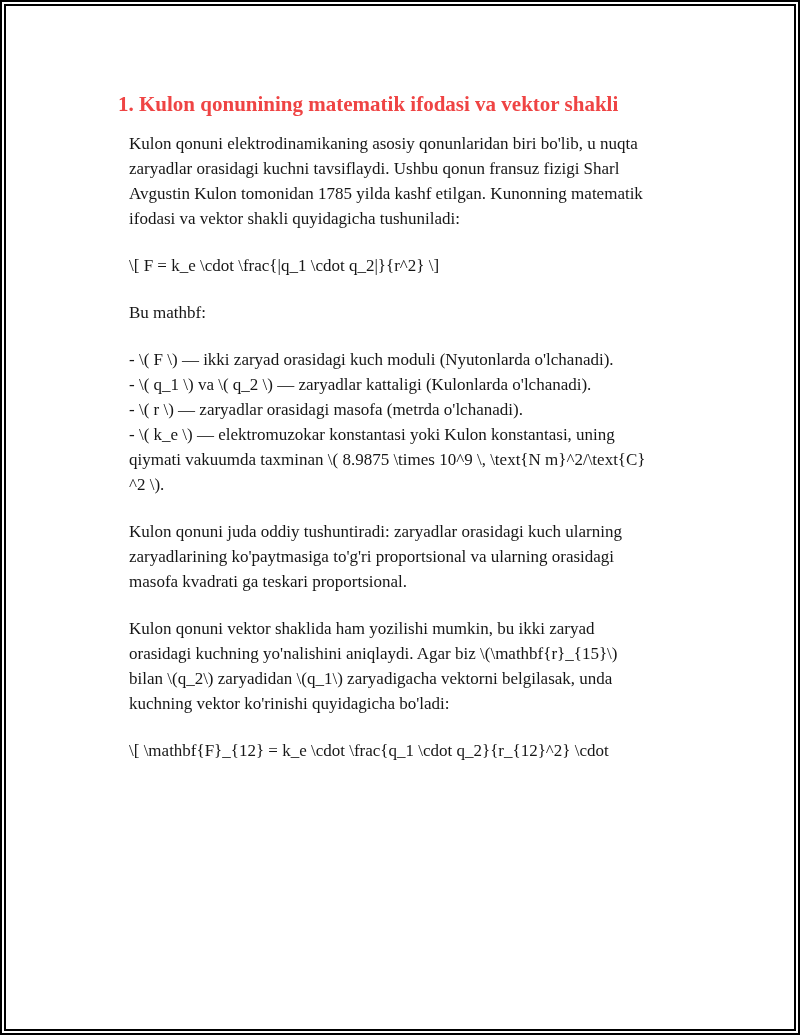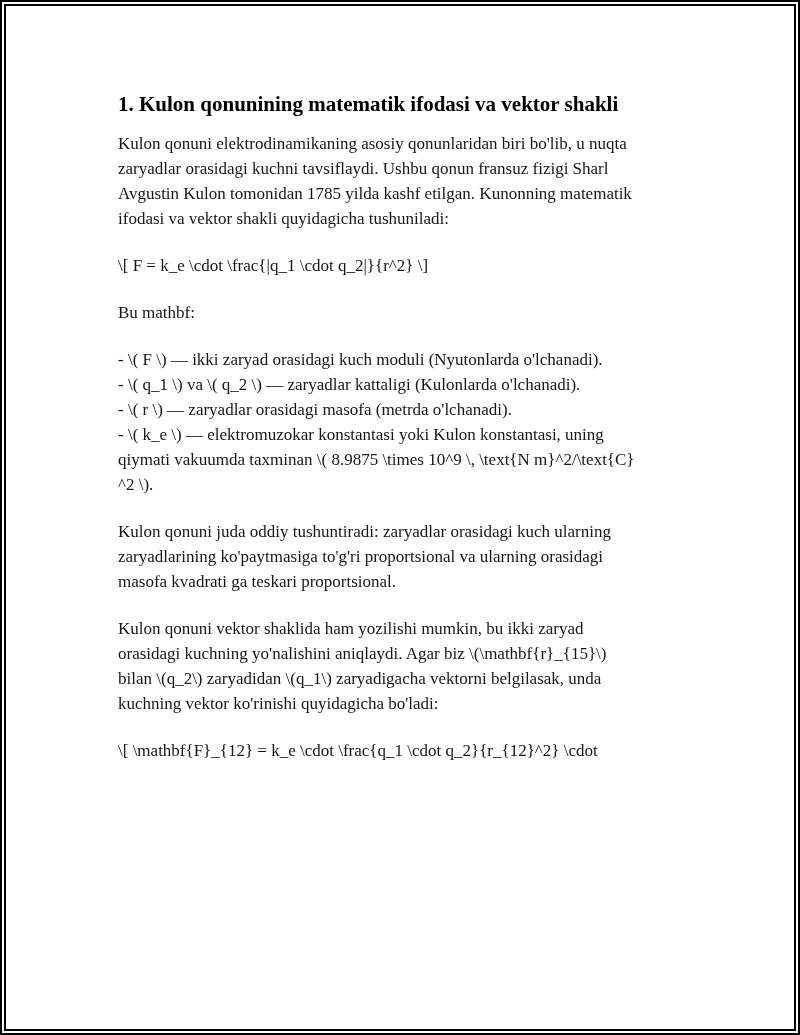--- a/index.html
+++ b/index.html
@@ -32,28 +32,28 @@
     position: absolute;
     left: 118px;
     top: 90px;
     width: 576px;
     color: #161616;
   }
   .doc-title {
     font-size: 21px;
     line-height: 28px;
     font-weight: bold;
-    color: #000000;
+    color: #ef4444;
     margin: 0 0 13px 0;
     white-space: pre;
   }
   .para {
     font-size: 17px;
     line-height: 25px;
-    margin: 0 0 22px 0;
+    margin: 0 0 22px 11px;
     white-space: pre;
     color: #161616;
   }
 </style>
 </head>
 <body>
 
 <div class="page">
   <div class="frame-outer"></div>
   <div class="frame-inner"></div>

